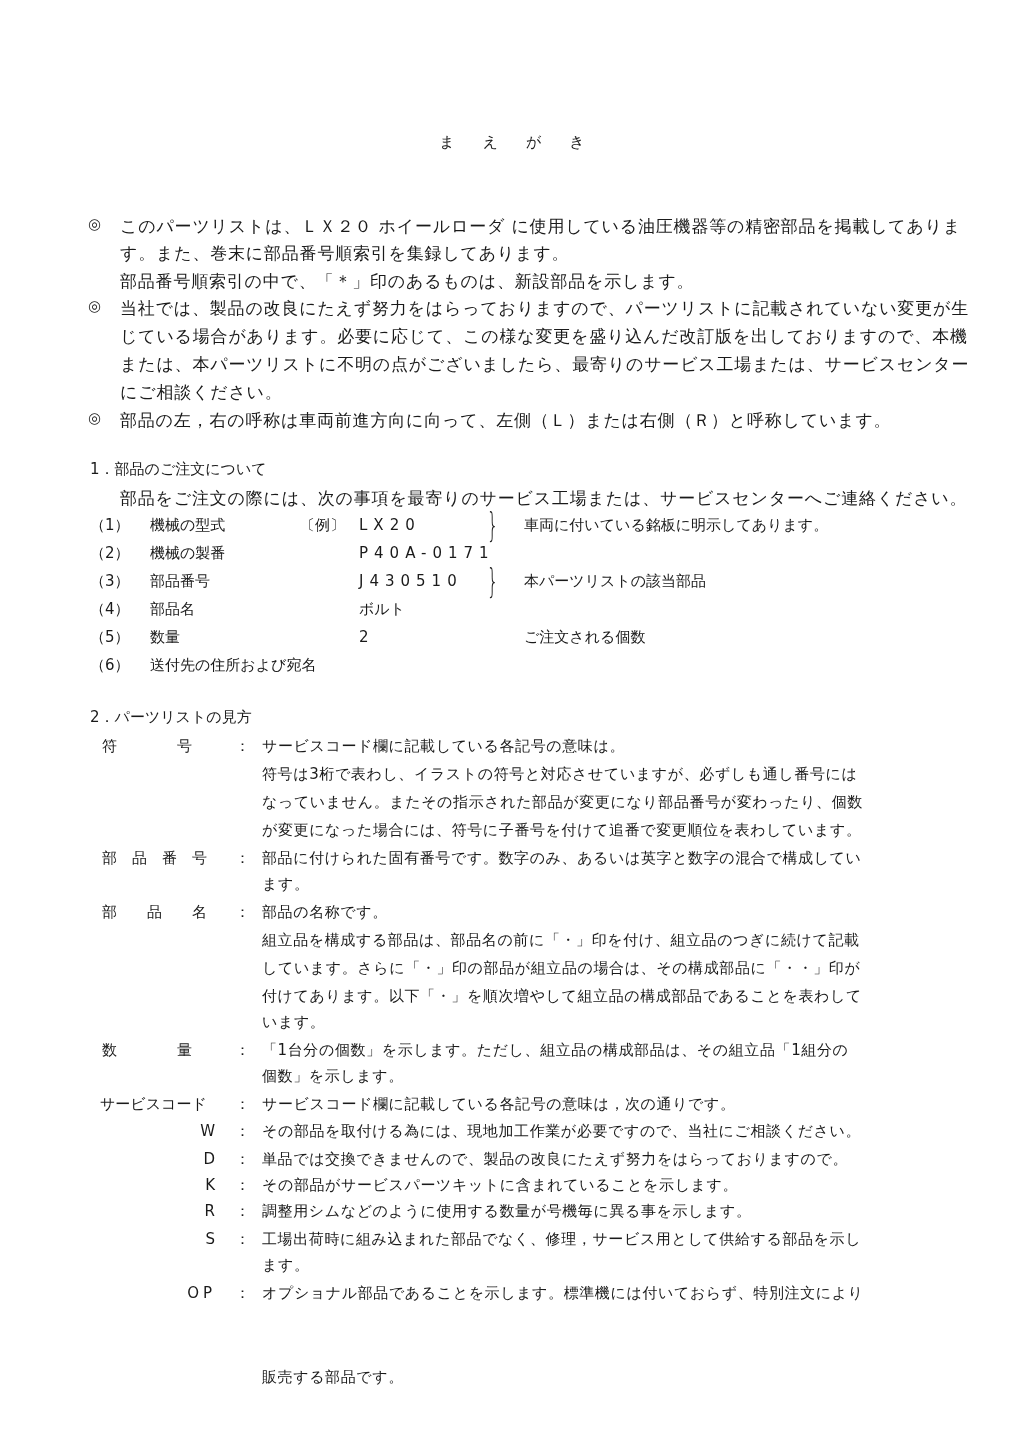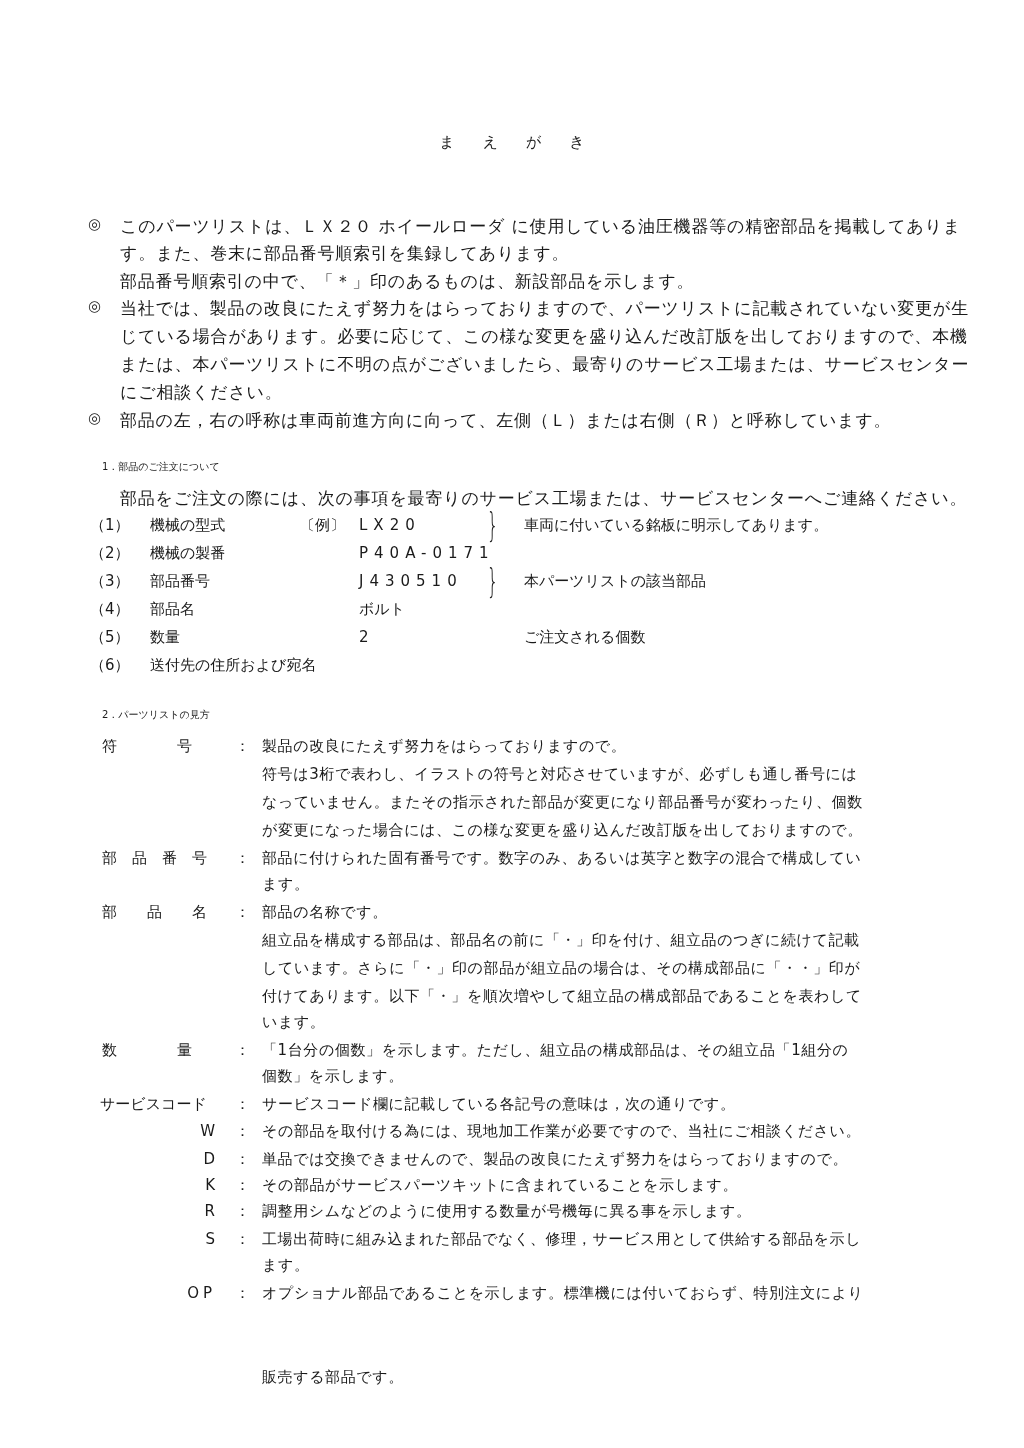--- a/index.html
+++ b/index.html
@@ -6,21 +6,21 @@
   body {
     width: 1024px; height: 1448px; position: relative; overflow: hidden;
     font-family: "DejaVu Sans", "Liberation Sans", sans-serif;
     color: #1a1a1a; font-size: 15px;
   }
   .abs { position: absolute; white-space: nowrap; }
   .title { left: 0; width: 1024px; top: 133px; text-align: center; font-size: 15px; letter-spacing: 0; }
   .title span { display: inline-block; margin: 0 14px; }
   .bullet-mark { left: 88px; font-size: 15px; }
   .line { left: 120px; font-size: 17px; letter-spacing: 0.8px; }
-  .sec-head { left: 90px; font-size: 10px; margin-left: 12px; }
+  .sec-head { left: 90px; font-size: 15px; }
   .ord-num { left: 90px; }
   .ord-label { left: 150px; }
   .ord-val { left: 359px; letter-spacing: 6px; }
   .ord-ex { left: 300px; }
   .ord-note { left: 524px; }
   .brace { font-size: 34px; font-weight: 200; color: #222; transform: scaleX(0.55); }
   .term { left: 102px; }
   .colon { left: 235px; }
   .desc { left: 262px; letter-spacing: 0.6px; }
   .code { text-align: right; width: 30px; }
@@ -77,24 +77,24 @@
 <div class="abs ord-val" style="top:628px">2</div>
 <div class="abs ord-note" style="top:628px">ご注文される個数</div>
 
 <div class="abs ord-num" style="top:656px">（6）</div>
 <div class="abs ord-label" style="top:656px">送付先の住所および宛名</div>
 
 <div class="abs sec-head" style="top:708px">2．パーツリストの見方</div>
 
 <div class="abs term" style="top:737px">符　　　　号</div>
 <div class="abs colon" style="top:737px">：</div>
-<div class="abs desc" style="top:737px">製品の改良にたえず努力をはらっておりますので。</div>
+<div class="abs desc" style="top:737px">サービスコード欄に記載している各記号の意味は。</div>
 <div class="abs desc" style="top:765px">符号は3桁で表わし、イラストの符号と対応させていますが、必ずしも通し番号には</div>
 <div class="abs desc" style="top:793px">なっていません。またその指示された部品が変更になり部品番号が変わったり、個数</div>
-<div class="abs desc" style="top:821px">が変更になった場合には、この様な変更を盛り込んだ改訂版を出しておりますので。</div>
+<div class="abs desc" style="top:821px">が変更になった場合には、符号に子番号を付けて追番で変更順位を表わしています。</div>
 
 <div class="abs term" style="top:849px">部　品　番　号</div>
 <div class="abs colon" style="top:849px">：</div>
 <div class="abs desc" style="top:849px">部品に付けられた固有番号です。数字のみ、あるいは英字と数字の混合で構成してい</div>
 <div class="abs desc" style="top:875px">ます。</div>
 
 <div class="abs term" style="top:903px">部　　品　　名</div>
 <div class="abs colon" style="top:903px">：</div>
 <div class="abs desc" style="top:903px">部品の名称です。</div>
 <div class="abs desc" style="top:931px">組立品を構成する部品は、部品名の前に「・」印を付け、組立品のつぎに続けて記載</div>

